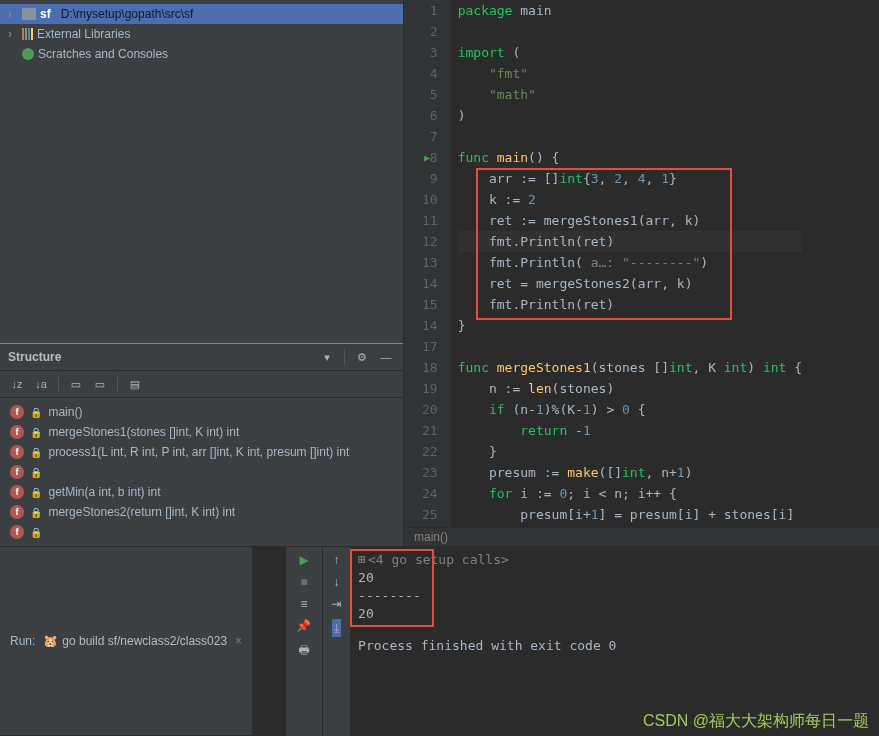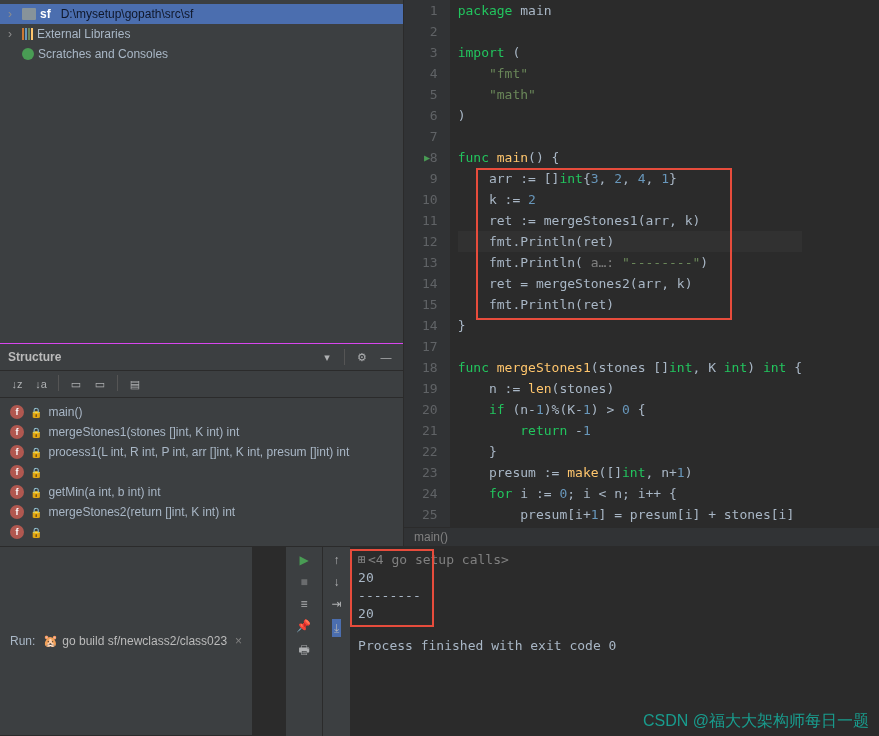--- a/index.html
+++ b/index.html
@@ -49,21 +49,21 @@
 .run-panel { border-top:1px solid #2b2b2b; background:#2b2b2b; display:flex; flex-direction:row; flex:1;gap:34px; }
 .run-header { display:flex; align-items:center; gap:8px; padding:4px 10px; background:#3c3f41; border-bottom:1px solid #2b2b2b; }
 .run-tab { display:flex; align-items:center; gap:4px; color:#bbbbbb; }
 .run-body { display:flex; flex:1; position:relative; }
 .run-sidebar { width:36px; background:#3c3f41; display:flex; flex-direction:column; align-items:center; padding:6px 0; gap:8px; }
 .run-sidebar2 { width:28px; background:#3c3f41; display:flex; flex-direction:column; align-items:center; padding:6px 0; gap:8px; border-left:1px solid #2b2b2b; }
 .run-ico { color:#afb1b3; cursor:pointer; font-size:12px; }
 .run-ico.green { color:#499c54; }
 .run-console { flex:1; padding:4px 8px; font-family:Consolas,monospace; font-size:13px; line-height:18px; color:#a9b7c6; position:relative; }
 .run-console .fold { color:#808080; display:flex; align-items:center; gap:2px; }
-.watermark { position:absolute; right:10px; bottom:6px; color:#14b8a6; font-size:16px; opacity:0.8; font-family:"Microsoft YaHei",Arial; }
+.watermark { position:absolute; right:10px; bottom:6px; color:#bef264; font-size:16px; opacity:0.8; font-family:"Microsoft YaHei",Arial; }
 
 .sep { width:1px; height:16px; background:#555; margin:0 2px; }
 </style>
 </head>
 <body>
 
 <div class="top-row">
   <div class="left-panel">
     <div class="project-tree">
       <div class="tree-item sel">

